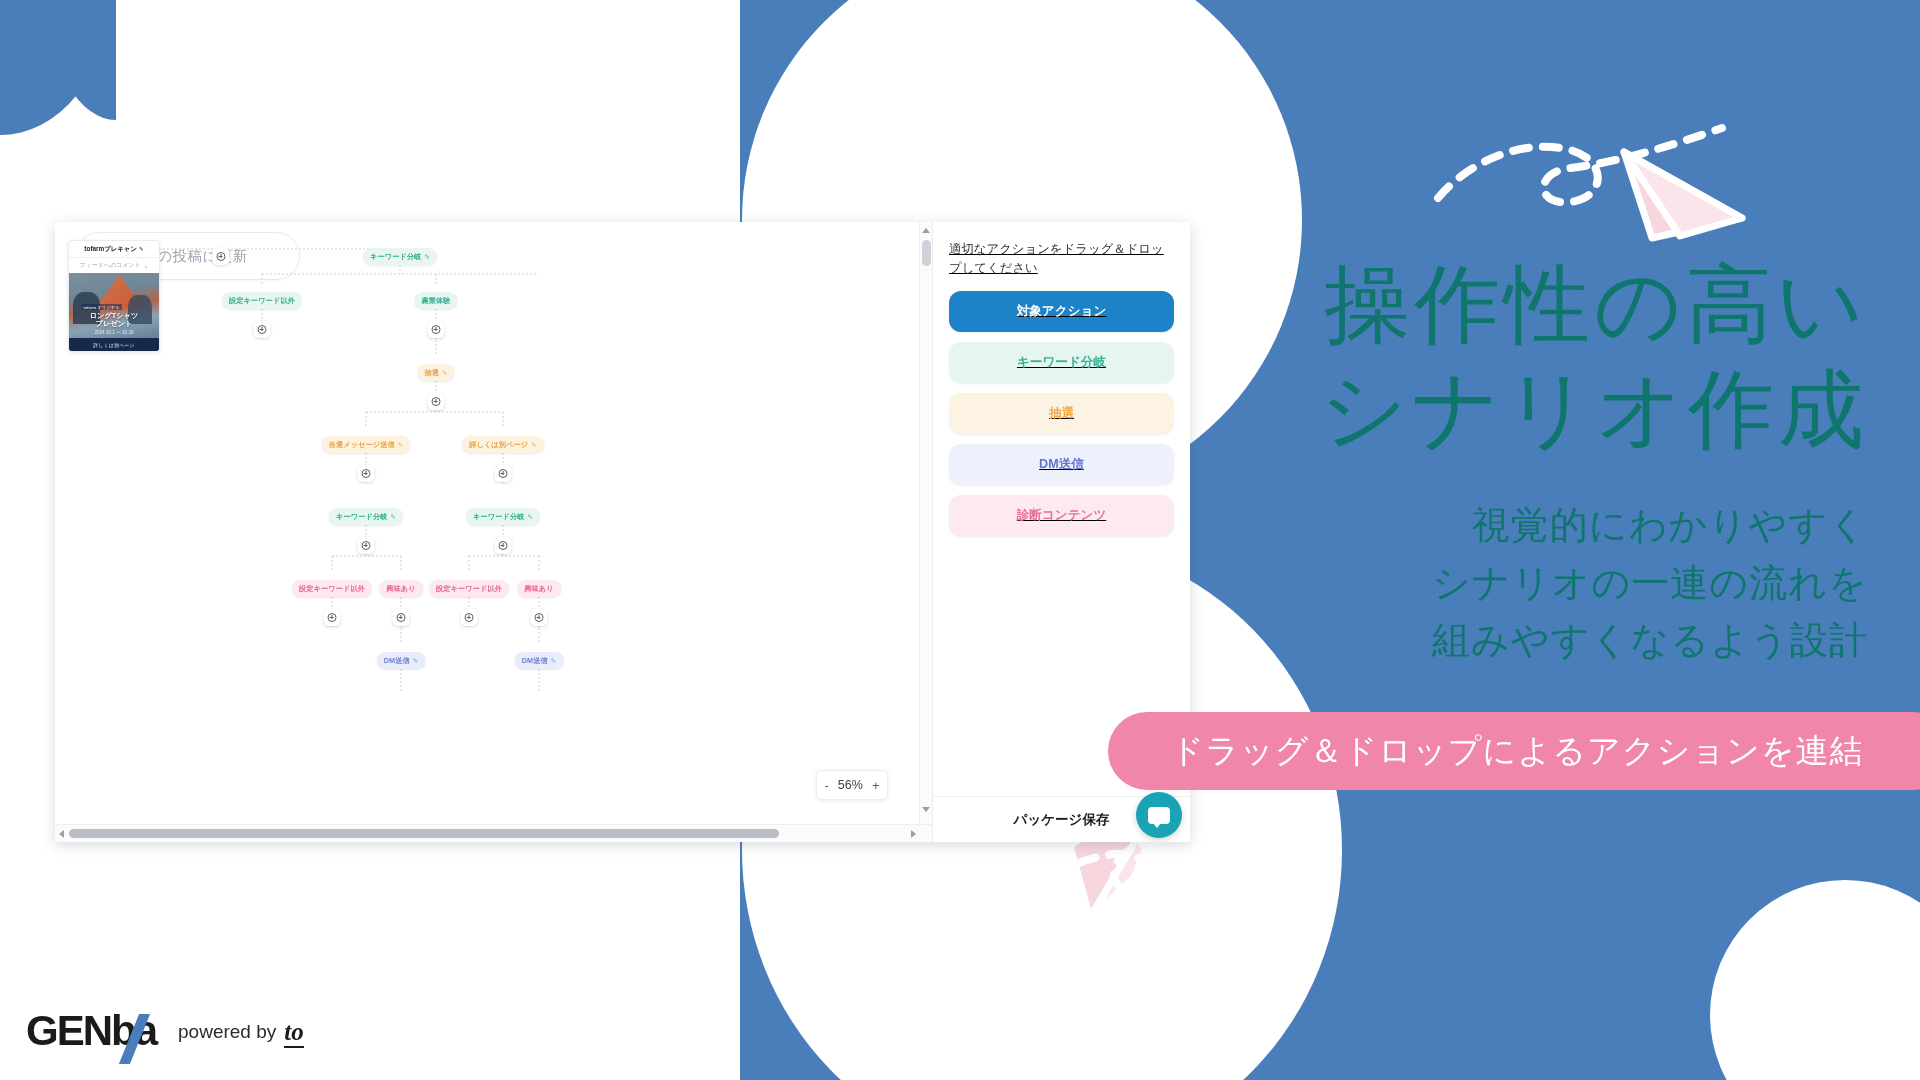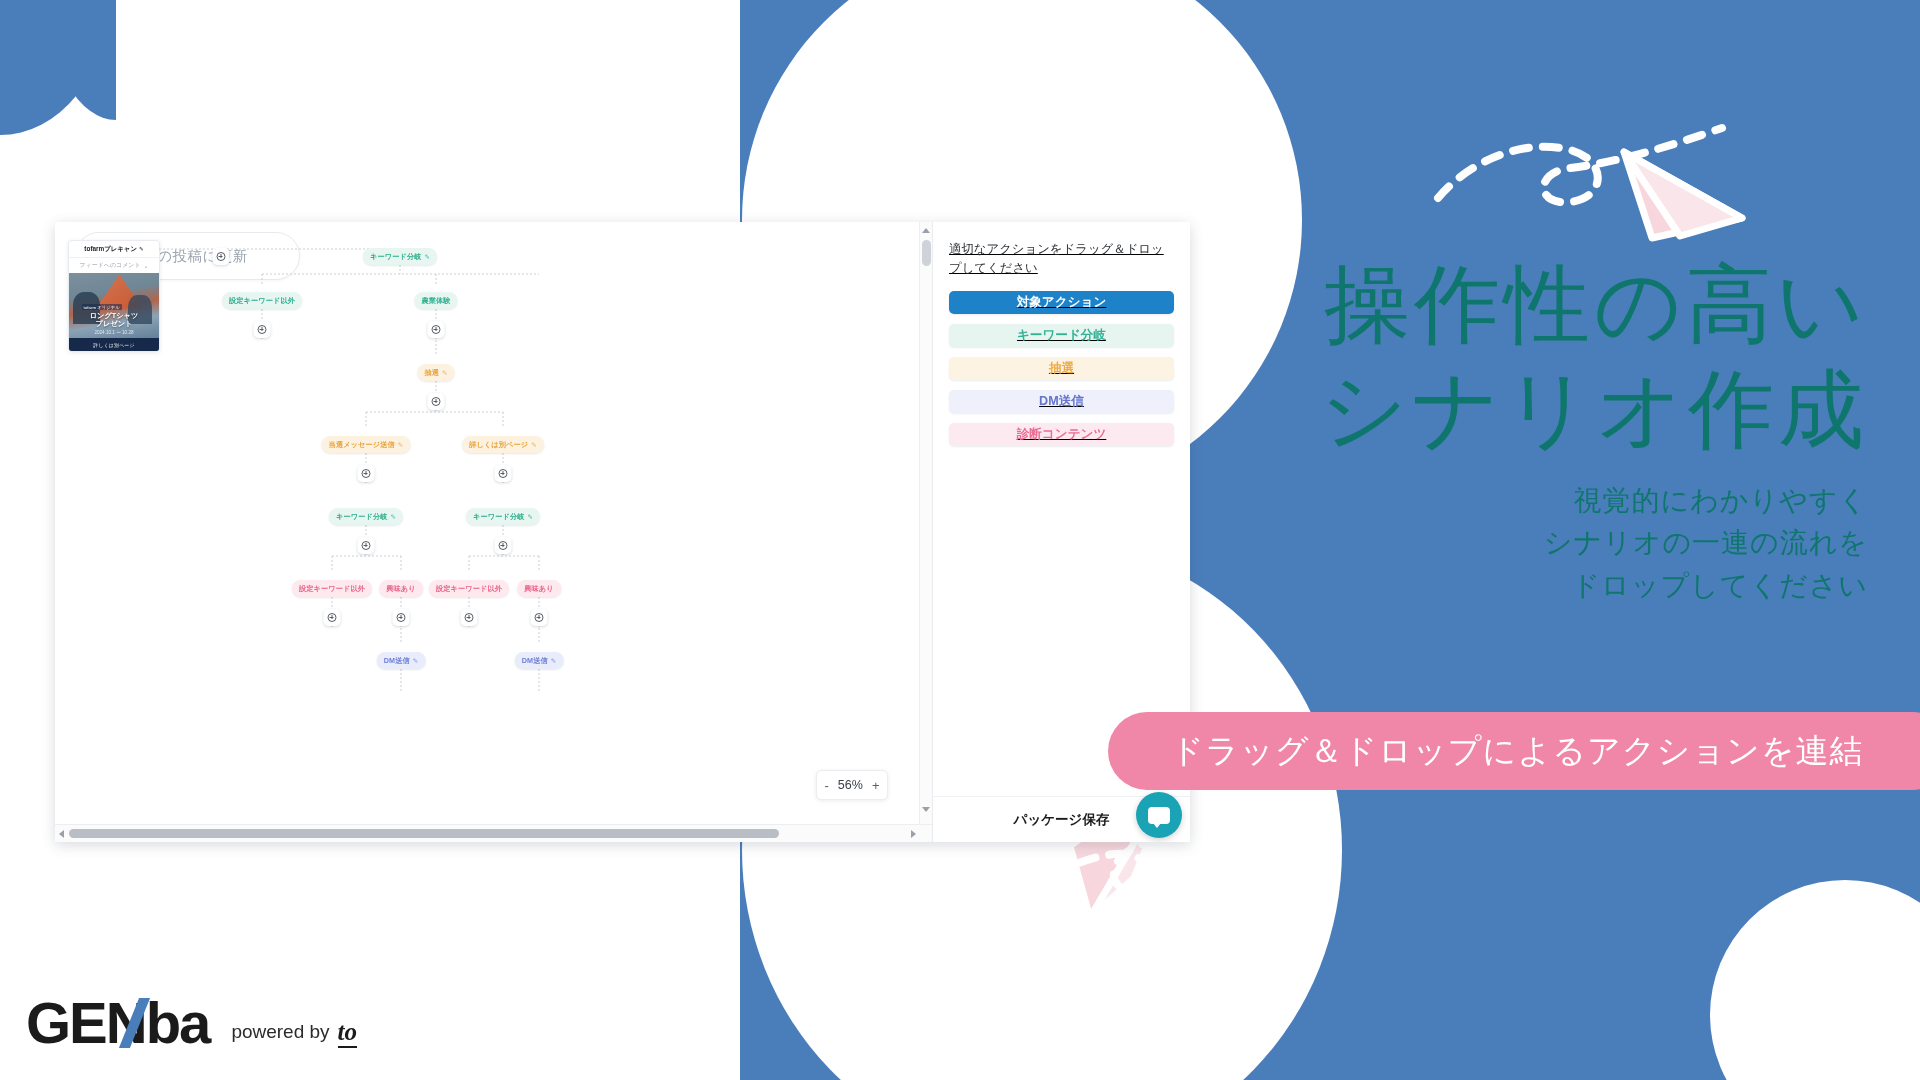--- a/index.html
+++ b/index.html
@@ -235,21 +235,21 @@
     background: #fff;
     padding: 18px 16px 0;
     display: flex; flex-direction: column; text-decoration: underline;
   }
   .palette-hint {
     font-size: 12.4px; color: #2b3036; line-height: 1.55;
     margin-bottom: 13px;
   }
   .palette-list { display: flex; flex-direction: column; gap: 10px; }
   .pal-item {
-    height: 23px; border-radius: 5px;
+    height: 41px; border-radius: 12px;
     display: flex; align-items: center; justify-content: center;
     font-size: 12.6px; font-weight: 700;
     box-shadow: 0 1px 2px rgba(60,70,90,.10);
     cursor: grab;
   }
   .pal-primary { background: #1e82c8; color: #fff; }
   .pal-green   { background: #e7f5f0; color: #34b295; }
   .pal-orange  { background: #fdf3e2; color: #eeab48; }
   .pal-blue    { background: #eef1fb; color: #6474cf; }
   .pal-pink    { background: #fdeaf0; color: #ea6d93; }
@@ -283,42 +283,42 @@
     right: 52px; top: 252px;
     width: 760px;
     text-align: right;
     color: #0f766e;
   }
   .copy h1 {
     font-size: 86px; font-weight: 400;
     line-height: 1.22; letter-spacing: 4px;
   }
   .copy .sub {
-    margin-top: 18px;
-    font-size: 28px; font-weight: 400;
+    margin-top: 35px;
+    font-size: 38px; font-weight: 400;
     line-height: 1.52; letter-spacing: 1px;
   }
   .pink-banner {
     position: absolute; z-index: 8;
     left: 1108px; top: 712px;
     width: 844px; height: 78px;
     background: #f087a8;
     border-radius: 39px;
     display: flex; align-items: center; justify-content: center;
     color: #fff; font-size: 33px; letter-spacing: 1px;
     padding-right: 26px;
   }
 
   
   .footer-logo {
     position: absolute; z-index: 8; left: 26px; bottom: 28px;
     display: flex; align-items: flex-end; gap: 22px;
   }
   .logo-text {
-    font-size: 58px; font-weight: 800; color: #1b1b1b;
+    font-size: 42px; font-weight: 800; color: #1b1b1b;
     letter-spacing: -2px; position: relative; line-height: 1;
   }
   .logo-text .slash {
     position: absolute; left: 103px; top: 4px;
     width: 11px; height: 50px; background: #4a7ebb;
     transform: skewX(-22deg);
   }
   .powered {
     font-size: 19px; color: #2b2b2b; display: flex; align-items: flex-end; gap: 8px;
     padding-bottom: 9px;
@@ -543,21 +543,21 @@
   </div>
 
   <div class="copy">
     <h1>
       <span>操作性の高い</span><br>
       <span>シナリオ作成</span>
     </h1>
     <div class="sub">
       <span>視覚的にわかりやすく</span><br>
       <span>シナリオの一連の流れを</span><br>
-      <span>ドロップしてください</span>
+      <span>組みやすくなるよう設計</span>
     </div>
   </div>
 
   <div class="pink-banner">
     <span>ドラッグ＆ドロップによるアクションを連結</span>
   </div>
 
   <div class="footer-logo">
     <div class="logo-text">
       <span>GENba</span>

